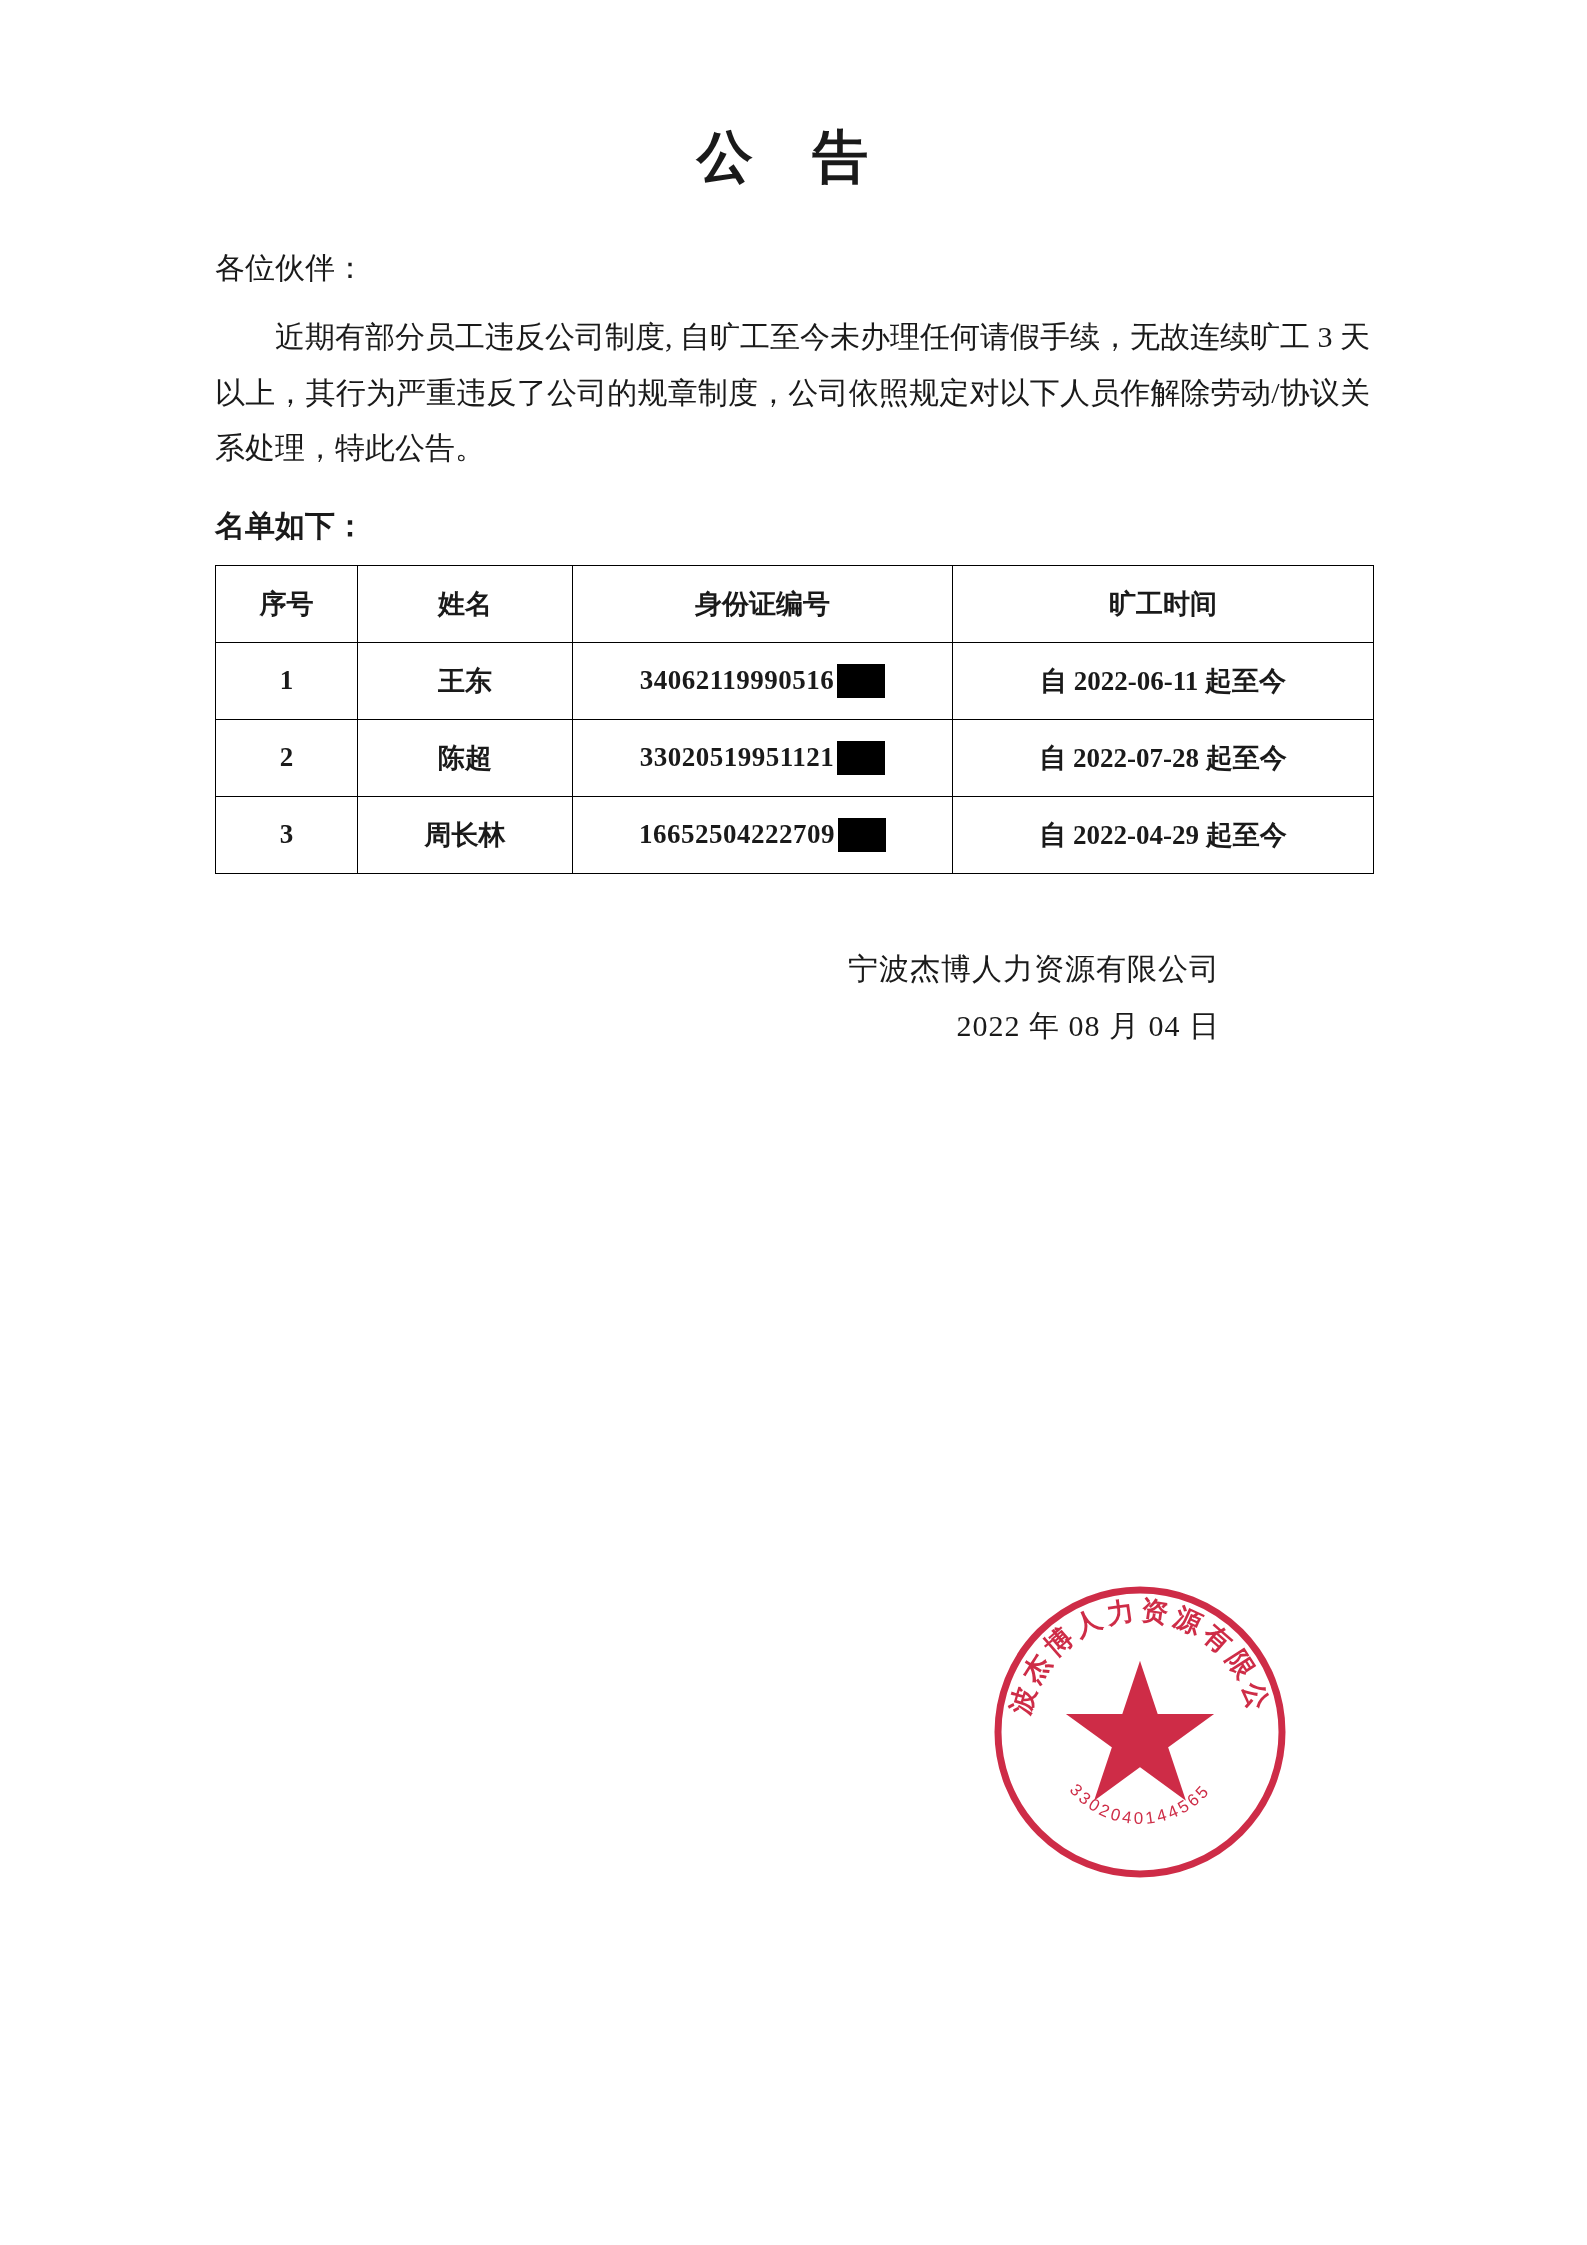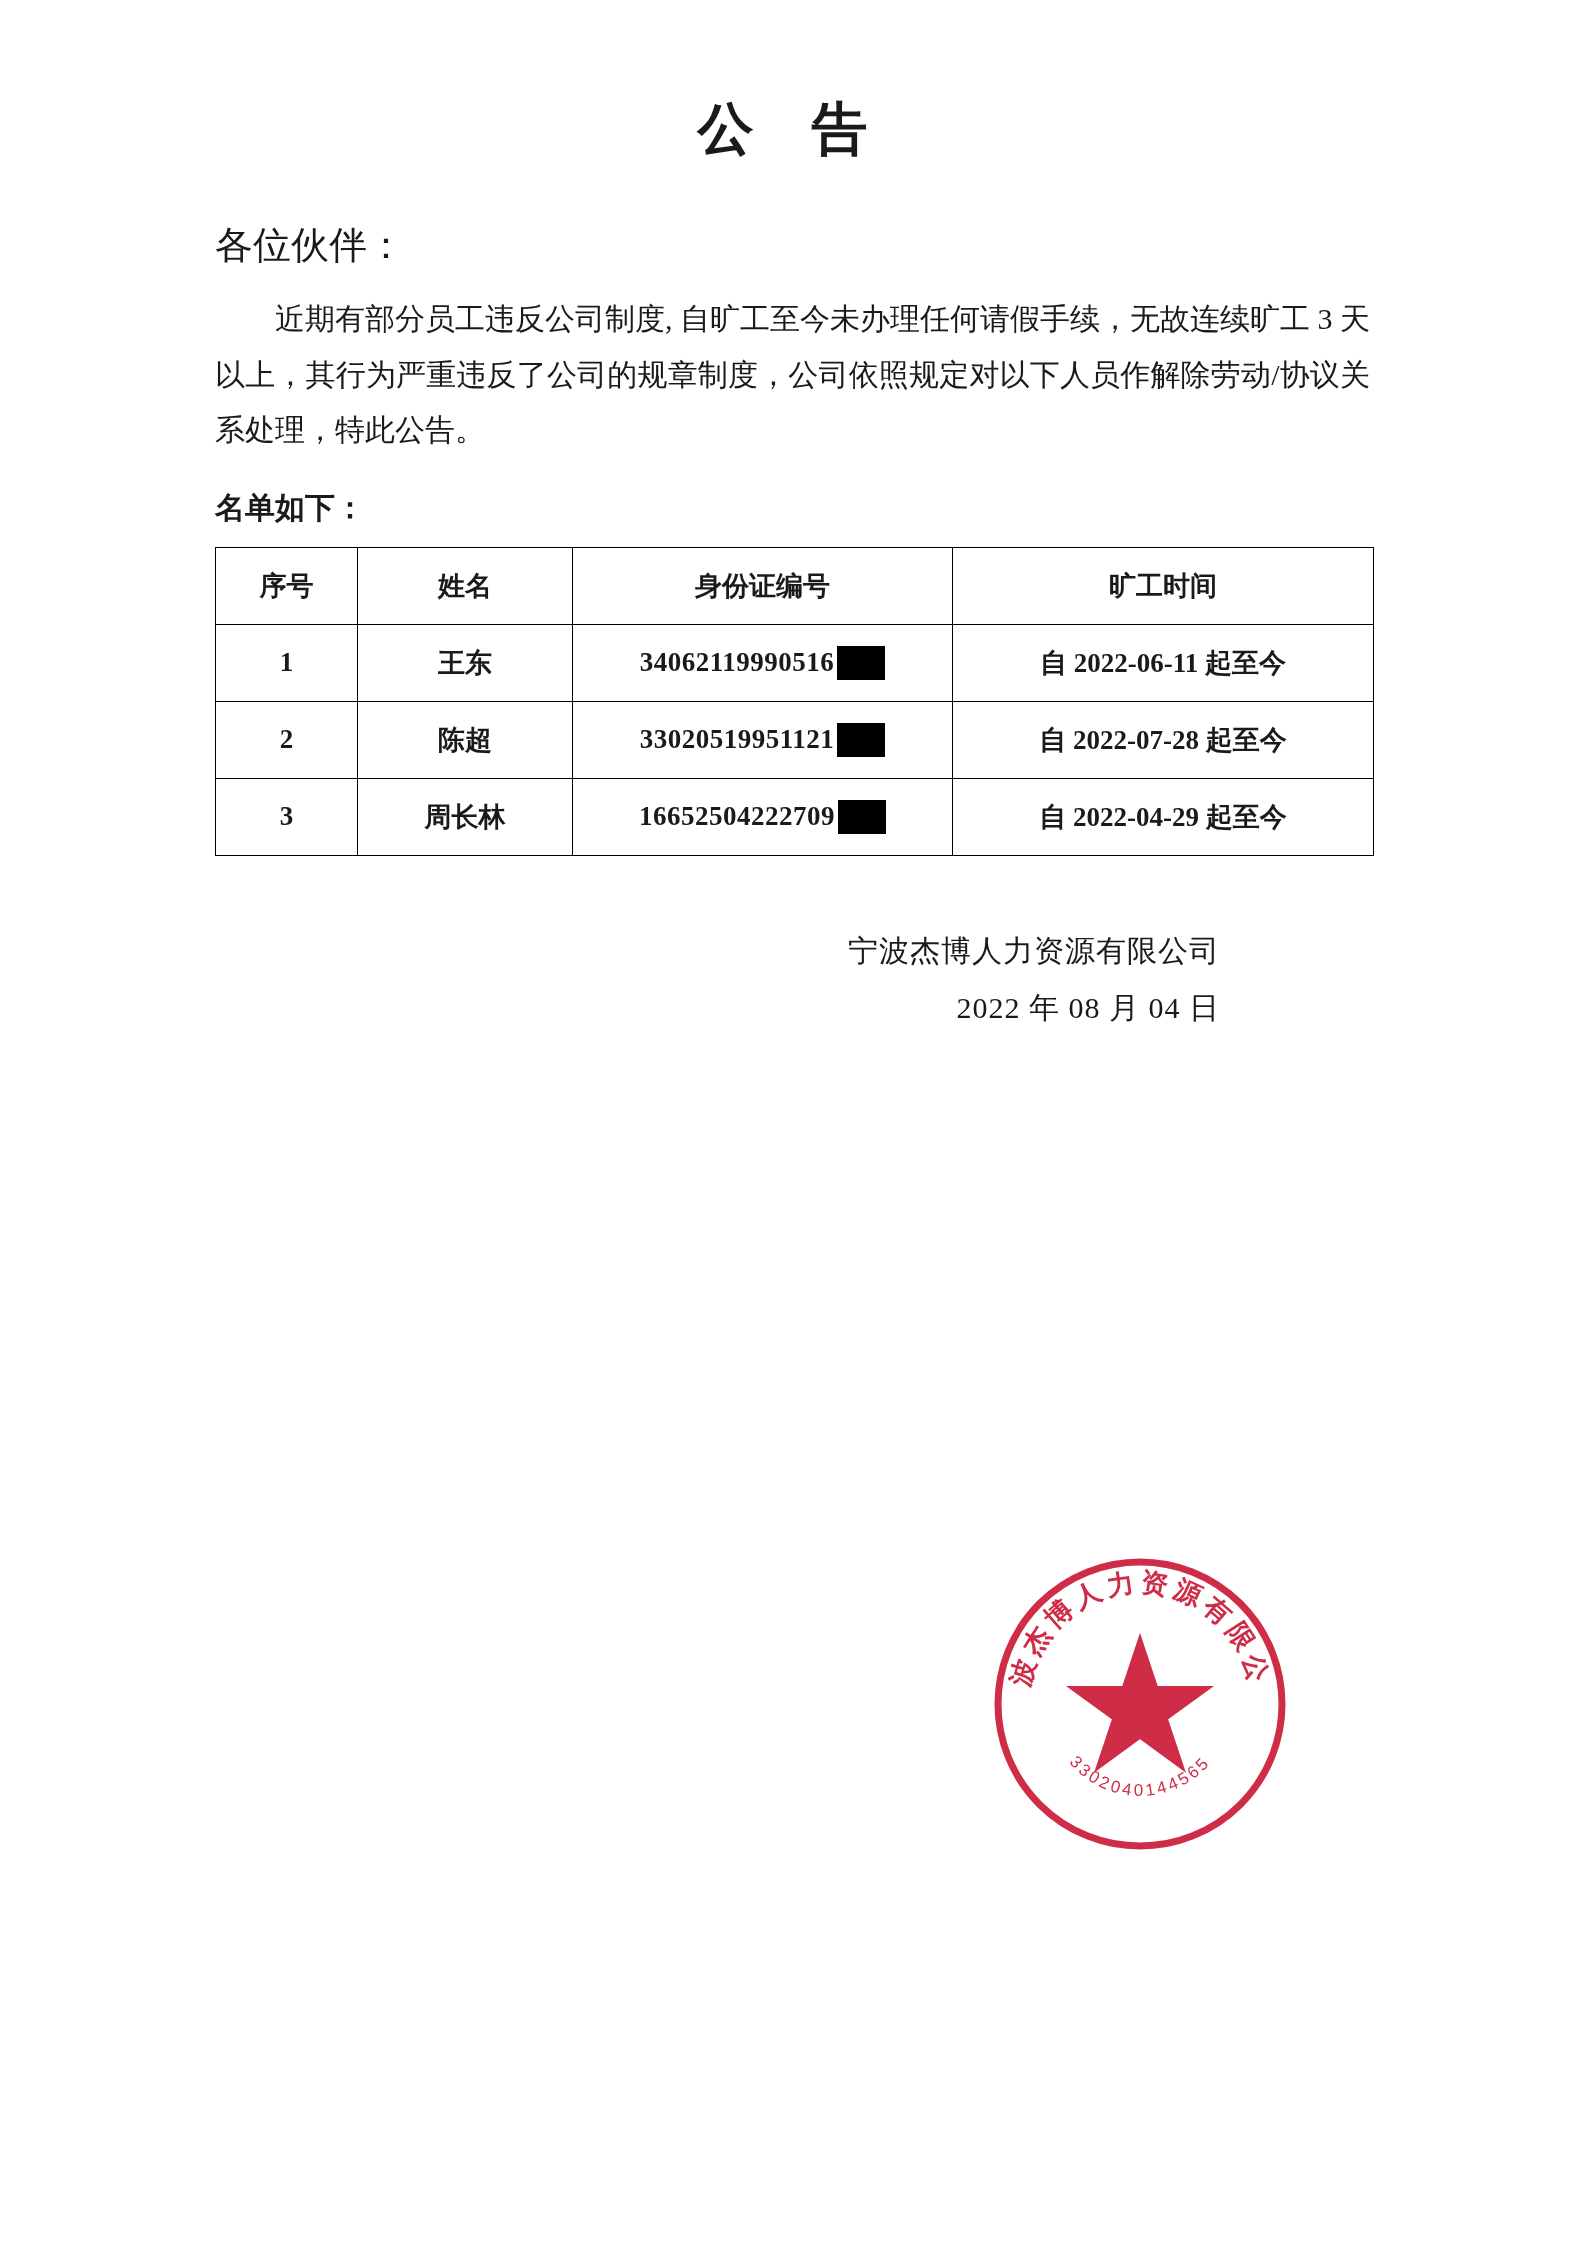--- a/index.html
+++ b/index.html
@@ -20,43 +20,43 @@
     width: 1587px;
     height: 2245px;
     box-sizing: border-box;
     padding: 0 215px;
   }
   .doc-title {
     text-align: center;
     font-size: 56px;
     font-weight: bold;
     letter-spacing: 22px;
-    margin-top: 92px;
+    margin-top: 120px;
     margin-bottom: 0;
-    font-family: Liberation Serif, serif;
+    font-family: Liberation Sans, sans-serif;
   }
   .meta-block {
     margin-top: 100px;
   }
   .meta-row {
     font-size: 30px;
     line-height: 1.0;
     margin-bottom: 38px;
     white-space: nowrap;
   }
   .meta-label {
     font-weight: bold;
     font-size: 30px;
   }
   .meta-value {
     font-size: 29px;
     font-weight: normal;
   }
   .greeting {
-    font-size: 38px;
+    font-size: 30px;
     margin-top: 52px;
     margin-bottom: 20px;
   }
   .body-para {
     font-size: 30px;
     line-height: 1.85;
     text-align: justify;
     text-indent: 60px;
     margin: 0 0 10px 0;
     padding-right: 2px;

